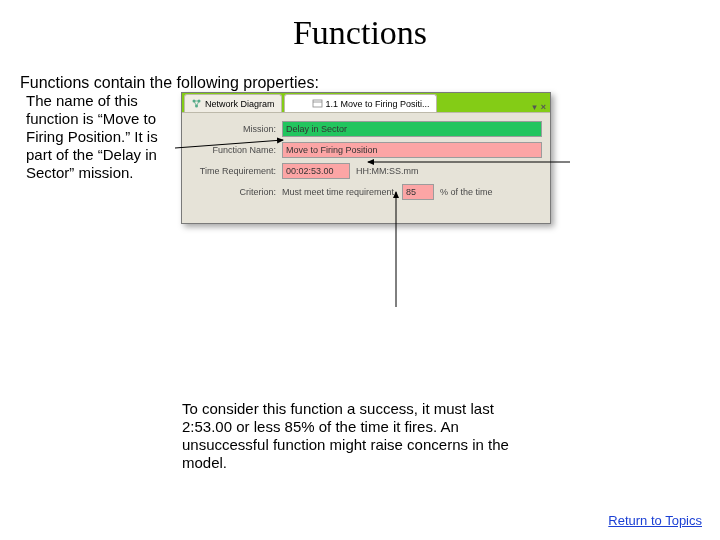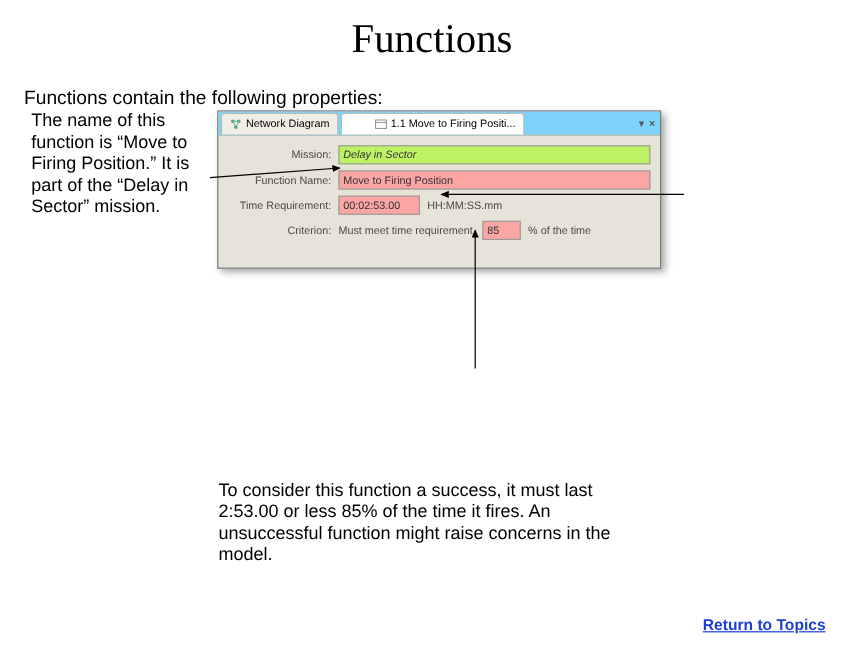--- a/index.html
+++ b/index.html
@@ -9,42 +9,42 @@
   .intro { font-size: 16px; margin: 22px 0 0 20px; }
 
   .mid { position: relative; height: 220px; }
 
   .left-ann { position: absolute; left: 26px; top: 0; width: 148px; font-size: 15px; line-height: 1.2; }
   .right-ann { position: absolute; left: 572px; top: 42px; width: 130px; font-size: 15px; line-height: 1.2; }
 
   .panel-wrap { position: absolute; left: 181px; top: 0; width: 370px; }
   .panel { background: #e6e3d8; border: 1px solid #7a7a7a; box-shadow: 3px 3px 6px rgba(0,0,0,0.35); }
 
-  .tabs { display: flex; align-items: center; height: 20px; background: #7dd3fc; border-bottom: 1px solid #bdb9aa; font-size: 9px; }
+  .tabs { display: flex; align-items: flex-end; height: 20px; background: #84cc16; border-bottom: 1px solid #bdb9aa; font-size: 9px; }
   .tab { display: flex; align-items: center; height: 18px; padding: 0 6px; border: 1px solid #bdb9aa; border-bottom: none; background: #f0ede4; border-radius: 3px 3px 0 0; margin-left: 2px; }
   .tab.active { background: #fff; padding-left: 27px; }
   .tab .ico { width: 11px; height: 11px; margin-right: 3px; display: inline-flex; align-items: center; justify-content: center; }
   .tabs .spacer { flex: 1; }
   .wctrl { display: flex; align-items: center; gap: 4px; padding-right: 4px; font-size: 9px; color: #555; }
   .wctrl span { cursor: default; }
 
   .form { padding: 8px 8px 18px 8px; font-size: 9px; color: #333; }
   .row { display: flex; align-items: center; margin-bottom: 5px; }
   .lbl { width: 92px; text-align: right; padding-right: 6px; color: #4a4a4a; font-size: 9px; }
   .field { flex: 1; height: 16px; background: #fca5a5; border: 1px solid #9c9c9c; padding: 0 3px; display: flex; align-items: center; font-size: 9px; color: #333; }
-  .field.ro { background: #bef264; font-style: italic; }
+  .field.ro { background: #22c55e; }
   .suffix { margin-left: 6px; font-size: 9px; color: #4a4a4a; }
   .small-field { width: 68px; flex: none; }
   .tiny-field { width: 32px; flex: none; }
 
   svg.arrow { position: absolute; overflow: visible; }
 
   .bottom-ann { position: absolute; left: 182px; top: 400px; width: 360px; font-size: 15px; line-height: 1.2; }
 
-  .return-link { position: absolute; right: 32px; bottom: 12px; font-size: 13px; color: #1a3fd4; text-decoration: underline; cursor: pointer; font-weight: bold; }
+  .return-link { position: absolute; right: 18px; bottom: 12px; font-size: 13px; color: #1a3fd4; text-decoration: underline; cursor: pointer; }
 </style>
 </head>
 <body>
 
 <h1 class="title">Functions</h1>
 <p class="intro">Functions contain the following properties:</p>
 
 <div class="mid">
 
   <div class="left-ann">The name of this function is “Move to Firing Position.”  It is part of the “Delay in Sector” mission.</div>

